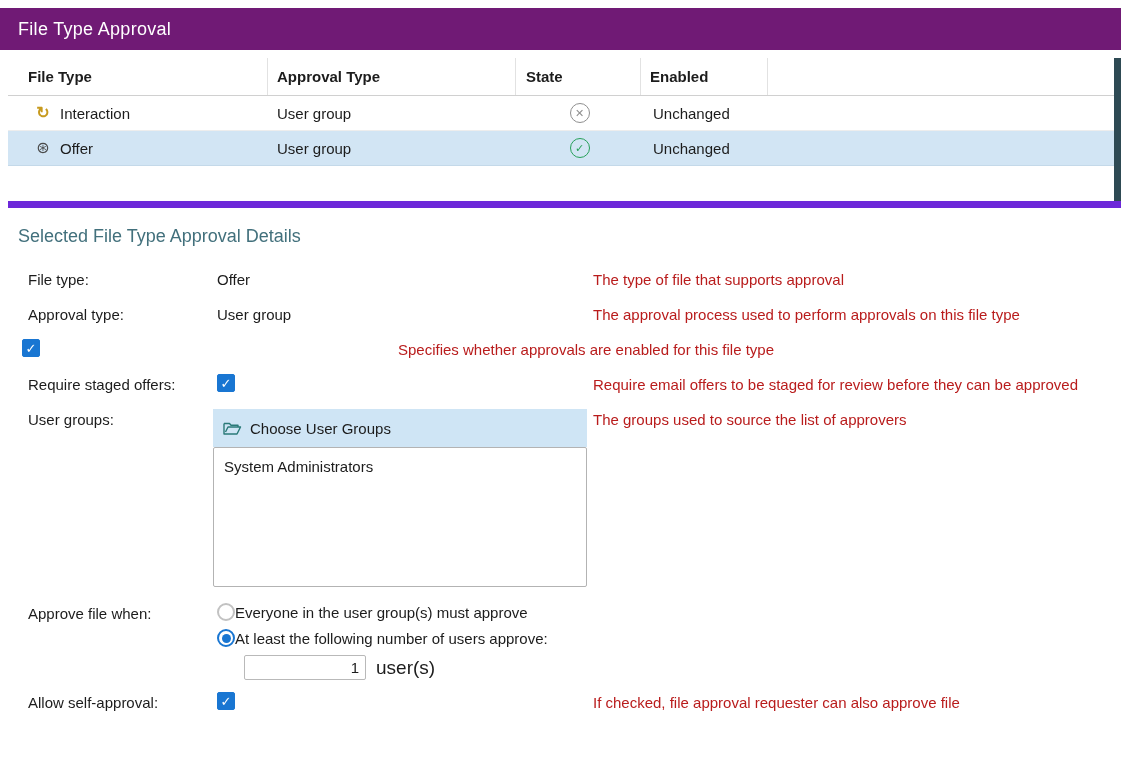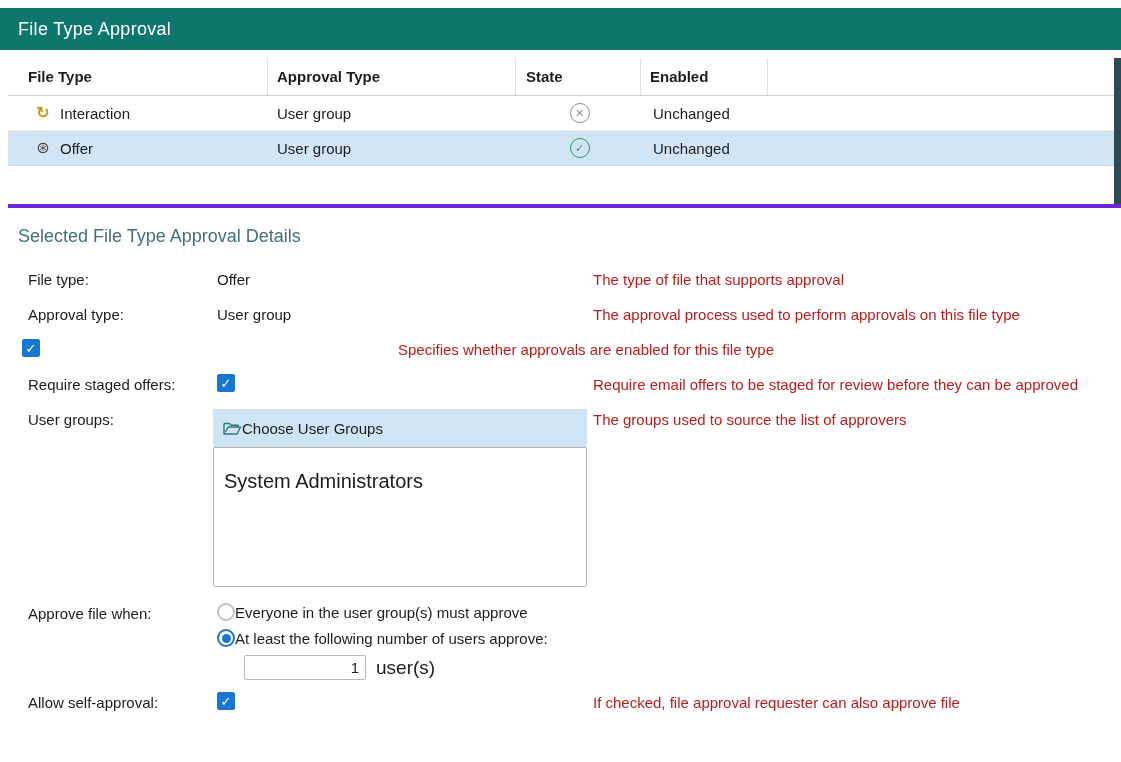--- a/index.html
+++ b/index.html
@@ -10,38 +10,38 @@
     font-family:"Liberation Sans", sans-serif;
     color:#1c1c1c;
     overflow:hidden;
     position:relative;
   }
 
   
   .titlebar {
     margin-top:8px;
     height:42px;
-    background:#0f766e;
+    background:#701a75;
     display:flex;
     align-items:center;
     padding-left:18px;
   }
   .titlebar h1 {
     margin:0;
     color:#ffffff;
     font-size:18px;
     font-weight:500;
     letter-spacing:.3px;
   }
 
   
   .table-panel {
     margin:8px 0 0 8px;
     height:150px;
-    border-bottom:4px solid #6d28d9;
+    border-bottom:7px solid #6d28d9;
     position:relative;
     background:#fff;
   }
   .thead {
     display:flex;
     height:38px;
     border-bottom:1px solid #d0d0d0;
     align-items:stretch;
     font-size:15px;
     font-weight:700;
@@ -113,31 +113,31 @@
   .radio.selected::after {
     content:""; width:9px; height:9px; border-radius:50%;
     background:#1976d2; display:block;
   }
   .radio-label { font-size:15px; }
 
   
   .choose-btn {
     width:374px; height:38px;
     background:#cfe5f5; border:none;
-    display:flex; align-items:center; 
+    display:flex; align-items:center; gap:8px;
     padding-left:10px; font-size:15px; color:#1c1c1c;
     cursor:pointer; font-family:inherit;
   }
   .listbox {
     width:374px; height:140px;
     border:1px solid #b3b3b3; border-radius:2px;
     background:#fff; margin-top:0;
     overflow:auto;
   }
-  .list-item { padding:10px 0 0 10px; font-size:20px; cursor:pointer;margin-top:12px; }
+  .list-item { padding:10px 0 0 10px; font-size:15px; cursor:pointer; }
 
   
   .count-row { display:flex; align-items:center; gap:10px; margin:4px 0 0 27px; }
   .count-input {
     width:122px; height:25px;
     border:1px solid #b9b9b9; border-radius:2px;
     text-align:right; padding-right:6px;
     font-size:15px; font-family:inherit; color:#1c1c1c;
   }
   .count-suffix { font-size:19px; }

